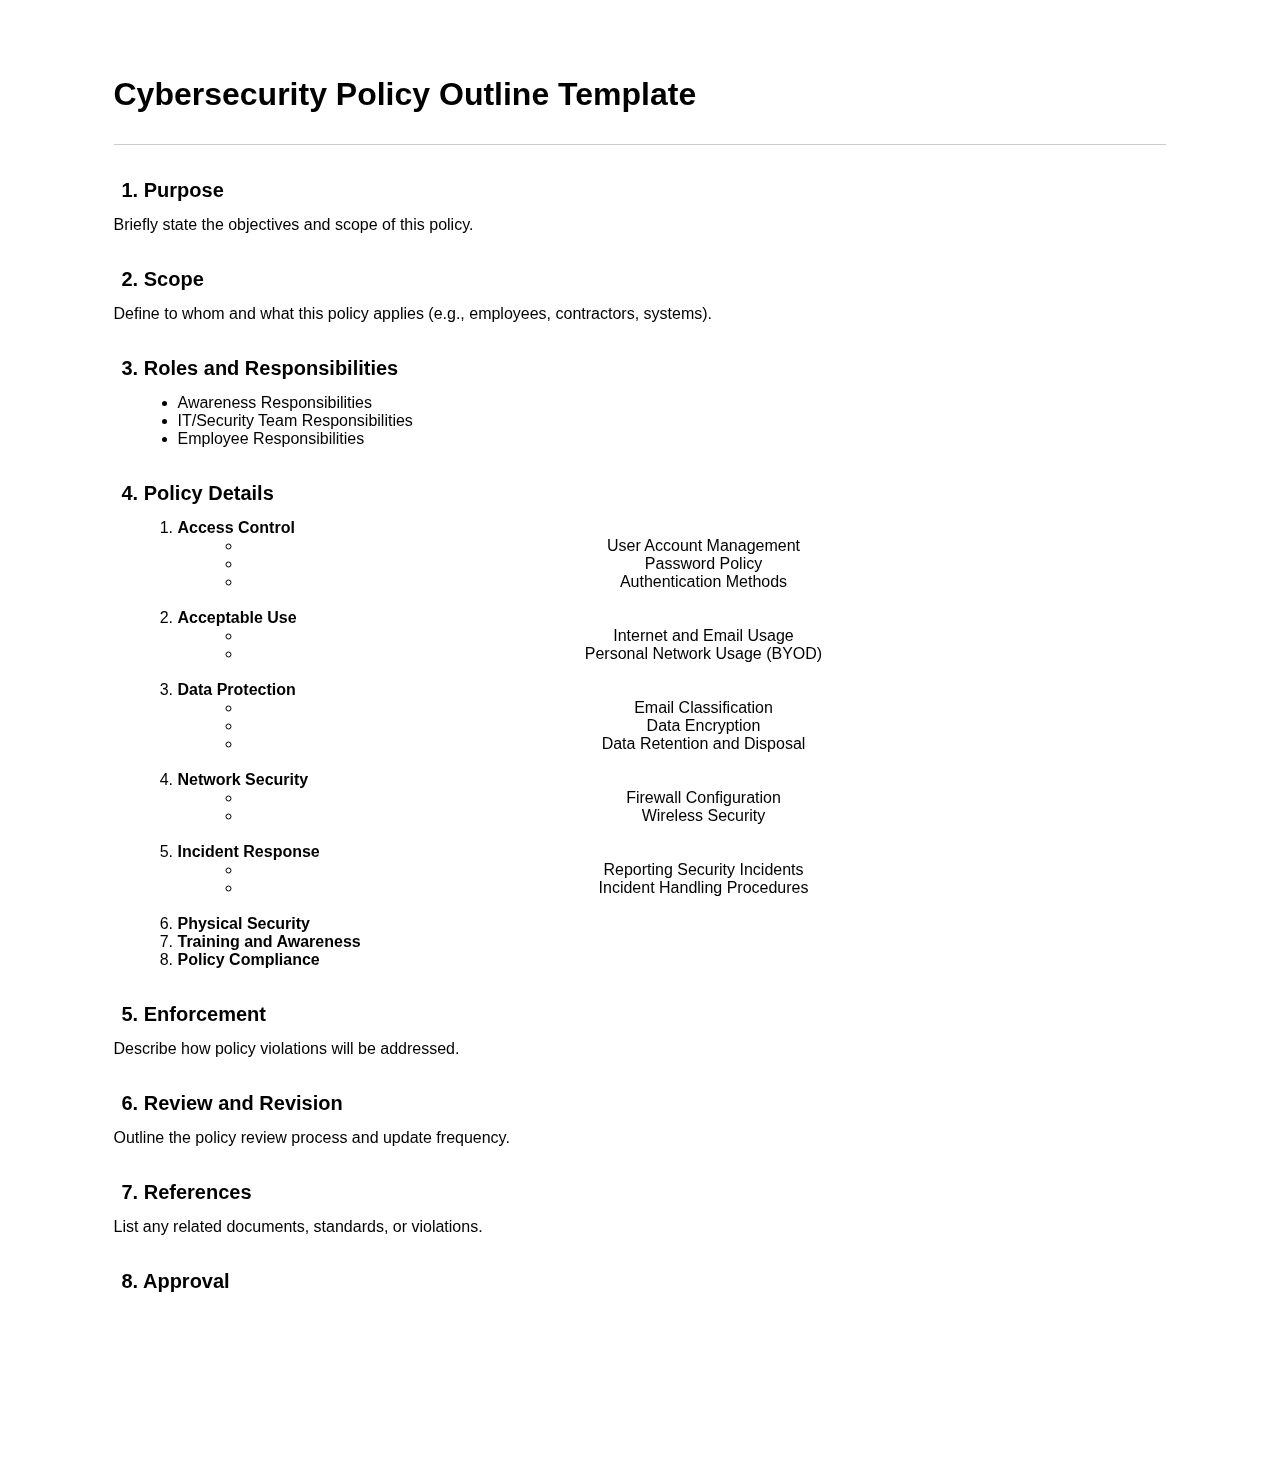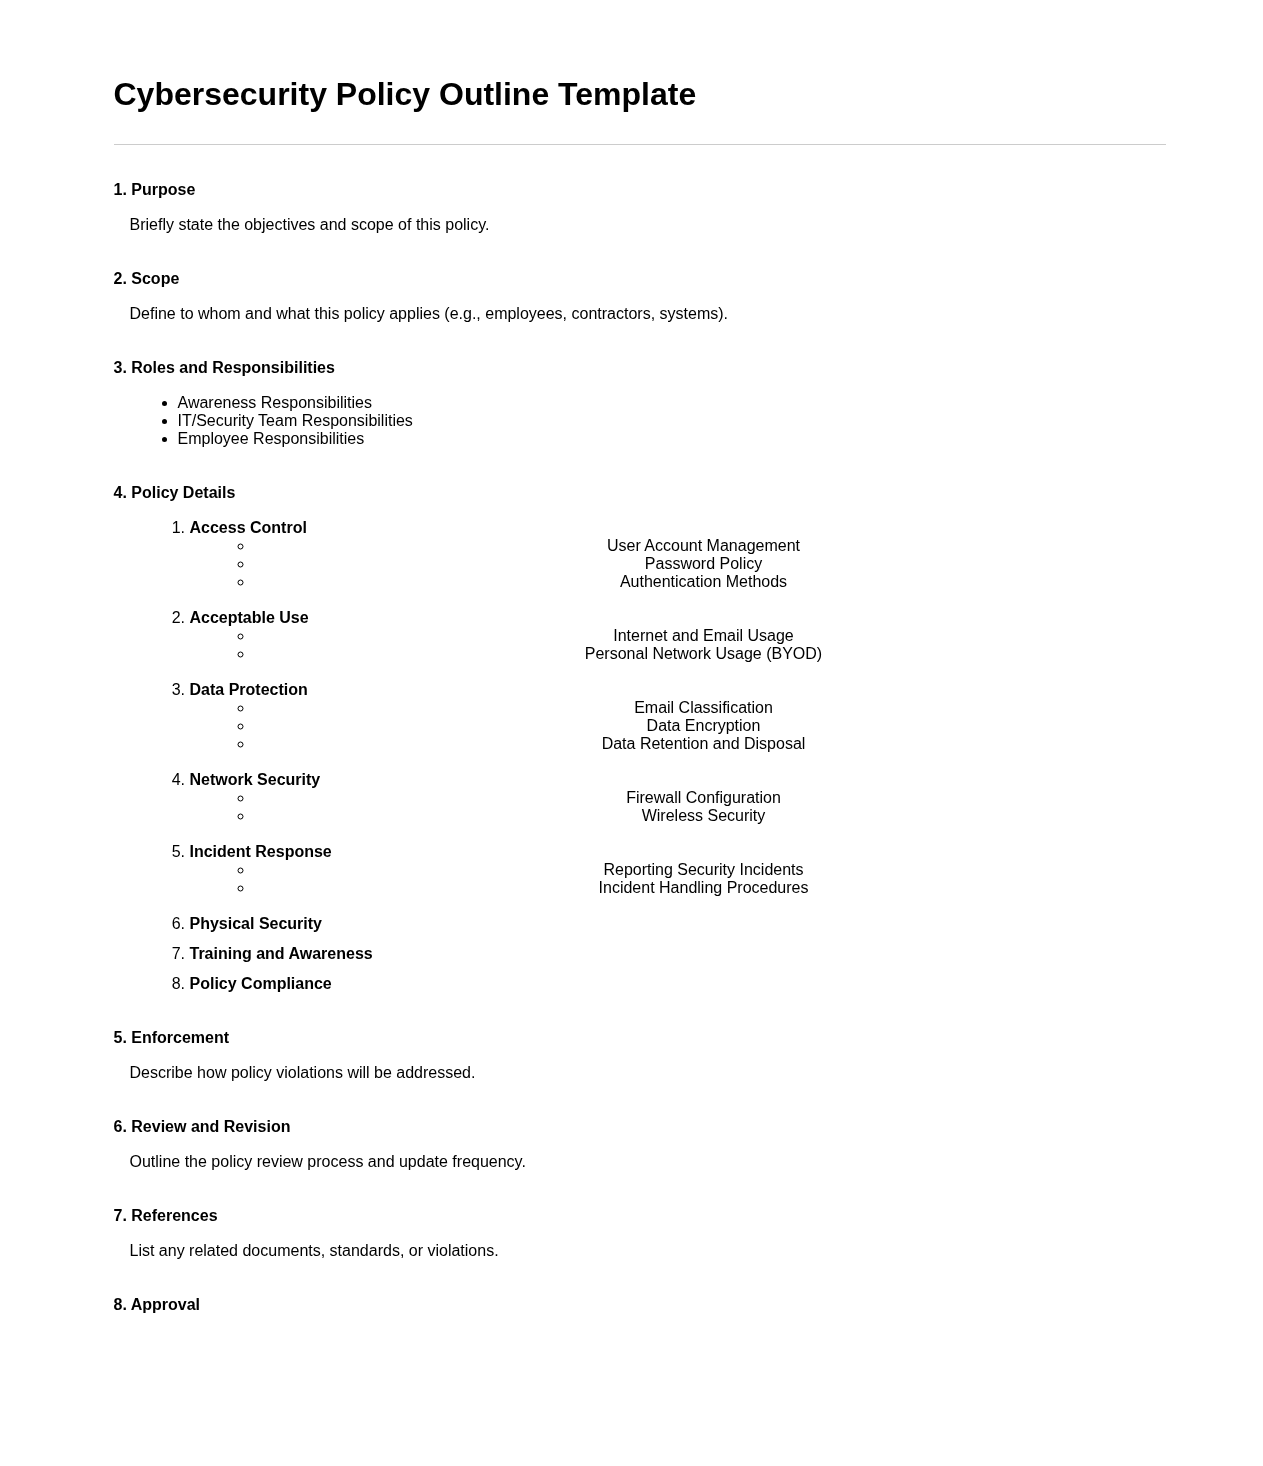--- a/index.html
+++ b/index.html
@@ -23,31 +23,31 @@
     padding-top: 78px;
     line-height: 32px;
   }
   hr {
     border: none;
     border-top: 1px solid #cccccc;
     margin: 34px 0 0 0;
     width: 1052px;
   }
   h2 {
-    font-size: 16px;
+    font-size: 20px;
     font-weight: bold;
-    margin: 0;
+    margin: 8px;
     line-height: 22px;
   }
   .sec { margin-top: 34px; }
   .sec:first-of-type { margin-top: 34px; }
-  p { margin: 15px 0 0 16px; }
+  p { margin: 15px 0 0 0; }
   ul.roles { margin: 15px 0 0 0; padding-left: 64px; list-style: disc; }
   ol.details { margin: 15px 0 0 0; padding-left: 64px; }
-  ol.details > li { margin: 12px; }
+  ol.details > li { margin: 0; }
   ol.details > li > b { font-weight: bold; }
   ol.details ul { list-style: circle; margin: 0 0 18px 0; padding-left: 64px; text-align: center; }
   li { line-height: 18px; }
 </style>
 </head>
 <body>
 
 <div class="page">
   <h1>Cybersecurity Policy Outline Template</h1>
   <hr>

